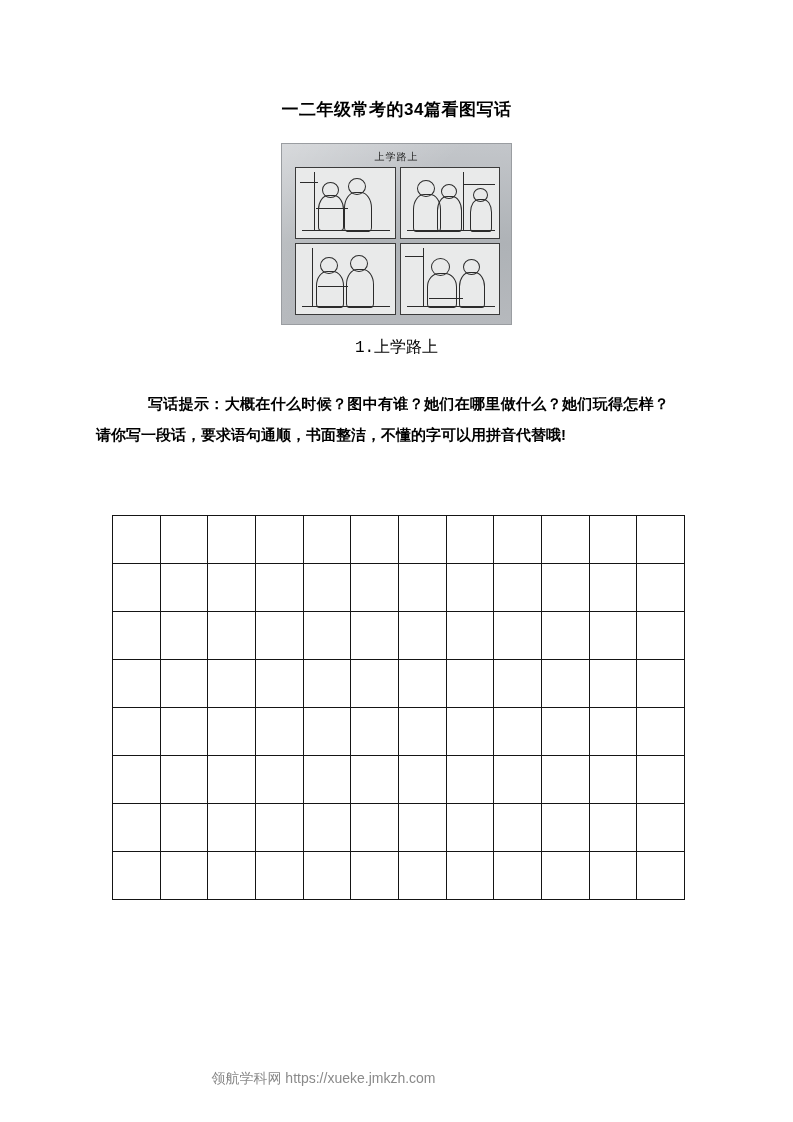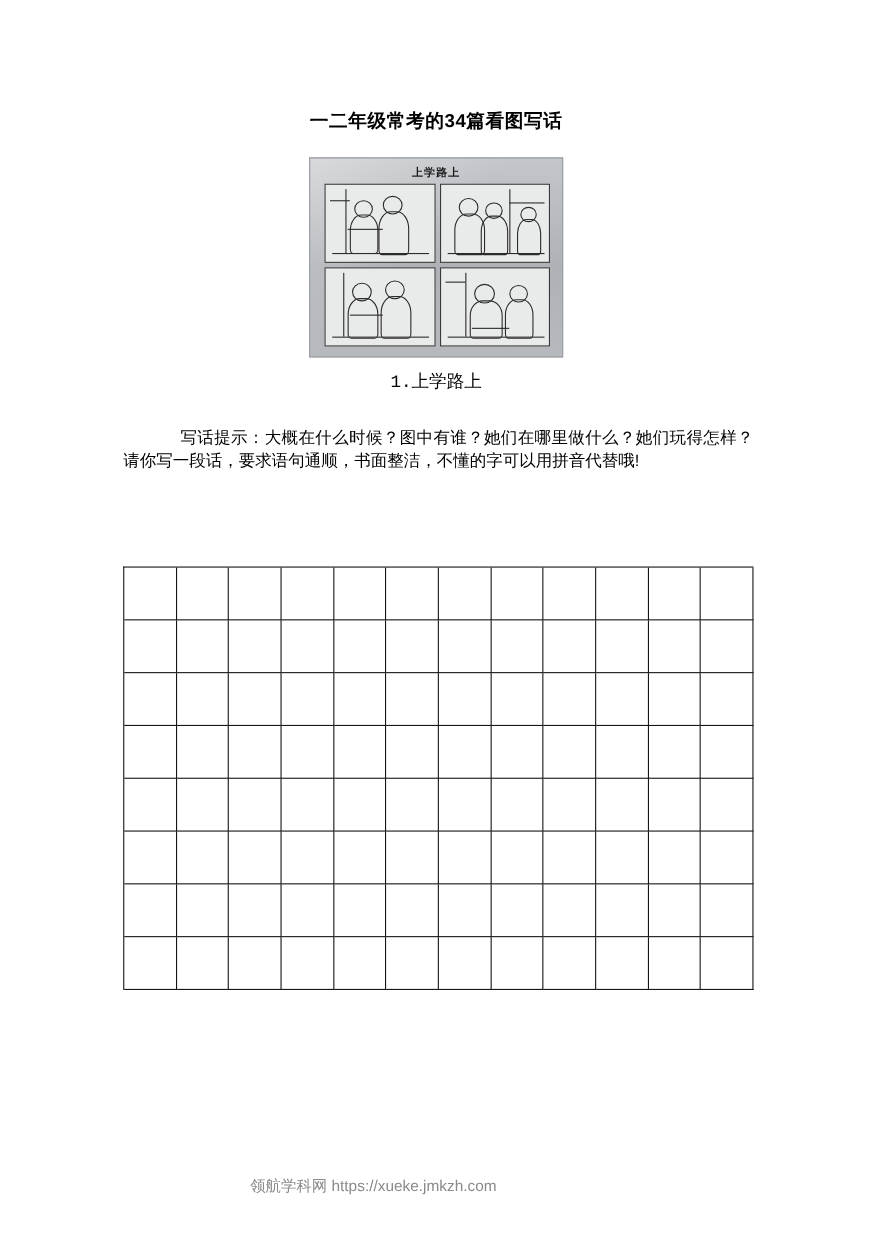--- a/index.html
+++ b/index.html
@@ -49,21 +49,21 @@
     box-sizing: border-box;
     overflow: hidden;
   }
   .comic-caption {
     position: absolute;
     top: 6px;
     left: 0;
     width: 100%;
     text-align: center;
     font-size: 10px;
-    font-weight: bold;
+    font-weight: normal;
     color: #1b1b1b;
     letter-spacing: 1px;
   }
   .comic-grid {
     position: absolute;
     top: 23px;
     left: 13px;
     width: 205px;
     height: 148px;
     display: grid;
@@ -105,26 +105,27 @@
     top: 337px;
     left: 0;
     width: 793px;
     text-align: center;
     font-size: 16px;
     font-family: Liberation Mono, monospace;
   }
   .prompt {
     position: absolute;
     top: 388px;
-    left: 112px;
+    left: 96px;
     width: 573px;
     font-size: 15px;
-    line-height: 21px;
+    line-height: 31px;
     text-indent: 52px;
     text-align: justify;
+    font-weight: bold;
   }
 
   
   .writing-grid {
     position: absolute;
     top: 515px;
     left: 112px;
     width: 573px;
     border-left: 1px solid #151515;
     border-top: 1px solid #151515;
@@ -143,21 +144,20 @@
 
   
   .footer {
     position: absolute;
     top: 1070px;
     left: 0;
     width: 647px;
     text-align: center;
     font-size: 14px;
     color: #8a8a8a;
-    padding-left: 16px;
   }
 </style>
 </head>
 <body>
 
 <div class="page">
 
   <div class="doc-title">一二年级常考的34篇看图写话</div>
 
   <div class="comic-photo">

